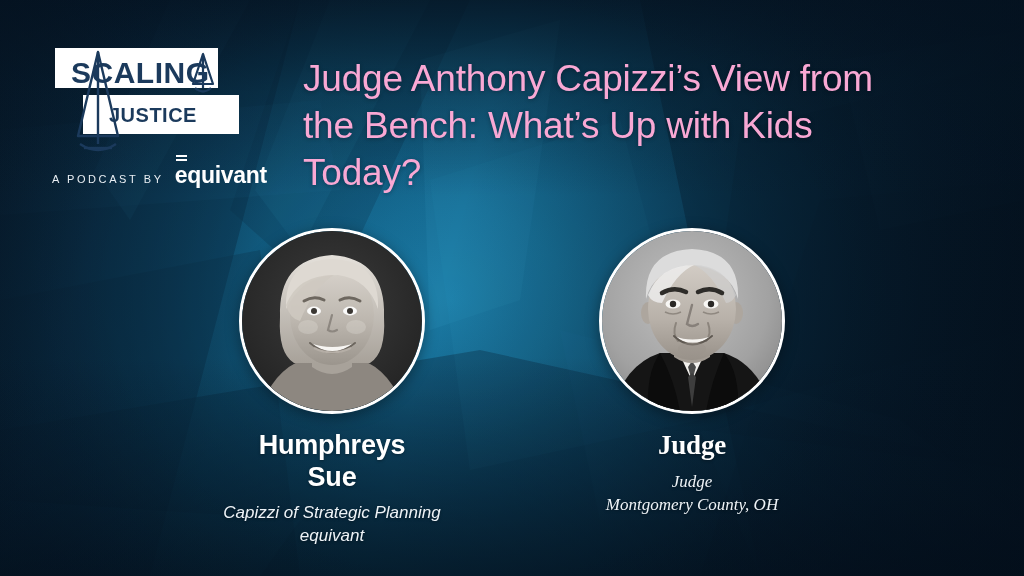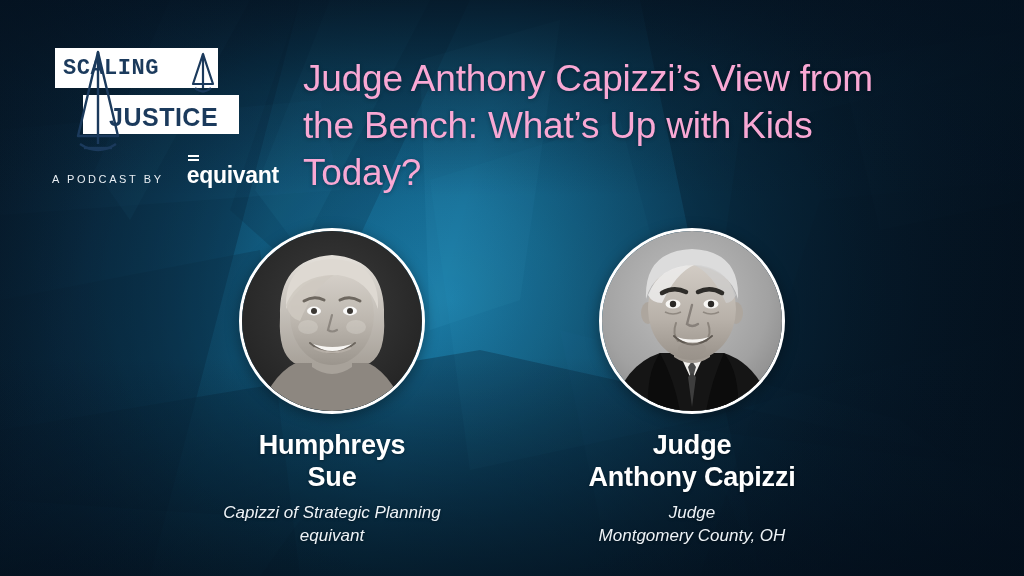--- a/index.html
+++ b/index.html
@@ -111,45 +111,44 @@
   }
   .logo-word {
     position: absolute;
     color: #1b3a5c;
     font-family: "Liberation Sans", sans-serif;
     font-weight: 700;
     letter-spacing: 0.5px;
     line-height: 1;
   }
   .logo-word-scaling {
-    left: 11px;
+    left: 19px;
     top: 14px;
-    font-size: 22px;
-    font-family: Liberation Mono, monospace;
+    font-size: 30px;
   }
   .logo-word-justice {
     left: 57px;
     top: 61px;
-    font-size: 25px;
+    font-size: 20px;
   }
   .logo-scales {
     position: absolute;
     left: 0;
     top: 0;
     width: 200px;
     height: 150px;
     pointer-events: none;
   }
   .podcast-by {
     position: absolute;
     left: 52px;
     top: 164px;
     display: flex;
     align-items: flex-end;
-    gap: 23px;
+    gap: 11px;
   }
   .podcast-by-text {
     color: #e9eef3;
     font-size: 11px;
     letter-spacing: 2.6px;
     font-weight: 400;
     line-height: 1;
     padding-bottom: 2px;
   }
   .equivant-mark {
@@ -191,21 +190,21 @@
     text-shadow: 0 1px 4px rgba(0,0,0,0.30);
   }
 
   
   .speaker {
     position: absolute;
     width: 320px;
     text-align: center;
   }
   .speaker-left  { left: 172px; top: 228px; }
-  .speaker-right { left: 532px; top: 228px; }
+  .speaker-right { left: 532px; top: 228px; font-family: Liberation Serif, serif; }
 
   .portrait-wrap {
     position: relative;
     width: 186px;
     height: 186px;
     margin: 0 auto;
     border-radius: 50%;
     border: 3px solid #ffffff;
     box-sizing: border-box;
     overflow: hidden;
@@ -424,19 +423,18 @@
         <path d="M106 92 Q110 103 104 110" stroke="#8b847c" stroke-width="2" fill="none" stroke-linecap="round"></path>
 
         <path d="M72 105 Q90 119 110 105 Q90 112 72 105 Z" fill="#f6f4f1"></path>
         <path d="M72 105 Q90 122 110 105" stroke="#5f5952" stroke-width="2" fill="none" stroke-linecap="round"></path>
 
         <ellipse cx="90" cy="118" rx="14" ry="7" fill="#9a938b" opacity="0.40"></ellipse>
       </svg>
     </div>
     <div class="speaker-name">
       <div>Judge</div>
-      <div>Anthony Capizzi</div>
     </div>
     <div class="speaker-role">Judge</div>
     <div class="speaker-org">Montgomery County, OH</div>
   </div>
 
 </div>
 
 </body></html>

